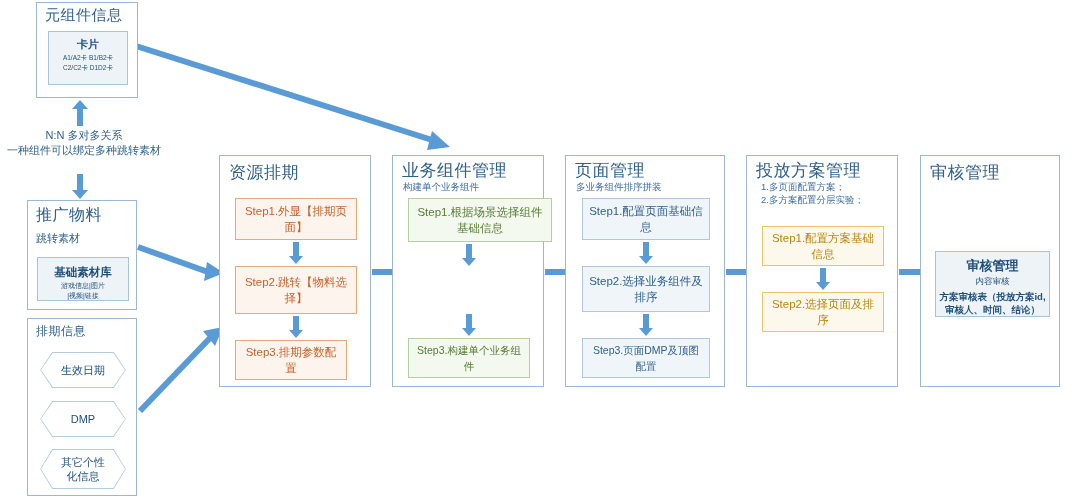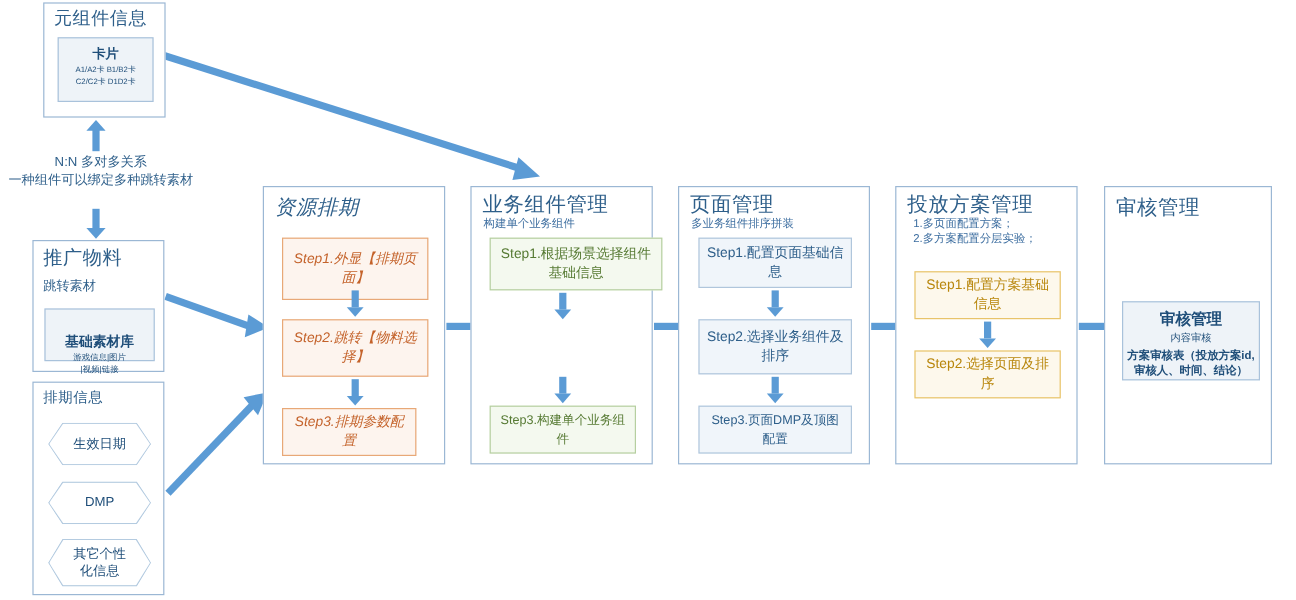--- a/index.html
+++ b/index.html
@@ -160,45 +160,45 @@
 
   <div class="downArrow" style="left:72px;top:174px;height:24px;">
     <div class="shaft" style="height:16px;"></div>
     <div class="head" style="top:16px;"></div>
   </div>
 
   <div class="panel" style="left:27px;top:200px;width:110px;height:110px;padding-left:20px;">
     <div class="panel-title" style="position:absolute;left:8px;top:4px;font-size:16px;">推广物料</div>
     <div style="position:absolute;left:8px;top:30px;font-size:11px;color:#2e5f8a;">跳转素材</div>
     <div class="bluecard" style="position:absolute;left:9px;top:56px;width:92px;height:44px;">
-      <div style="font-size:11.5px;font-weight:600;margin-top:19px;">基础素材库</div>
+      <div style="font-size:11.5px;font-weight:600;margin-top:7px;">基础素材库</div>
       <div style="font-size:7px;margin-top:1px;">游戏信息|图片</div>
       <div style="font-size:7px;">|视频|链接</div>
     </div>
   </div>
 
   <div class="panel" style="left:27px;top:318px;width:110px;height:178px;">
     <div class="panel-title" style="position:absolute;left:8px;top:4px;font-size:12px;">排期信息</div>
 
     <div class="hex" style="left:12px;top:82px;width:86px;height:36px;position:absolute;">
       <span>DMP</span>
     </div>
     <div class="hex" style="left:12px;top:33px;width:86px;height:36px;position:absolute;">
       <span>生效日期</span>
     </div>
     <div class="hex" style="left:12px;top:130px;width:86px;height:40px;position:absolute;">
       <span style="white-space:pre-line;">其它个性
 化信息</span>
     </div>
   </div>
 
-  <div class="panel" style="left:219px;top:155px;width:152px;height:232px;font-style:italic;">
+  <div class="panel" style="left:219px;top:155px;width:152px;height:232px;">
     <div class="panel-title" style="position:absolute;left:9px;top:5px;">资源排期</div>
 
-    <div class="step step-orange" style="left:15px;top:42px;width:122px;height:52px;">
+    <div class="step step-orange" style="left:15px;top:42px;width:122px;height:42px;">
       <span>Step1.外显【排期页面】</span>
     </div>
     <div class="vArrow" style="left:69px;top:86px;height:22px;">
       <div class="shaft" style="height:14px;"></div>
       <div class="head" style="top:14px;"></div>
     </div>
     <div class="step step-orange" style="left:15px;top:110px;width:122px;height:48px;">
       <span>Step2.跳转【物料选择】</span>
     </div>
     <div class="vArrow" style="left:69px;top:160px;height:22px;">

